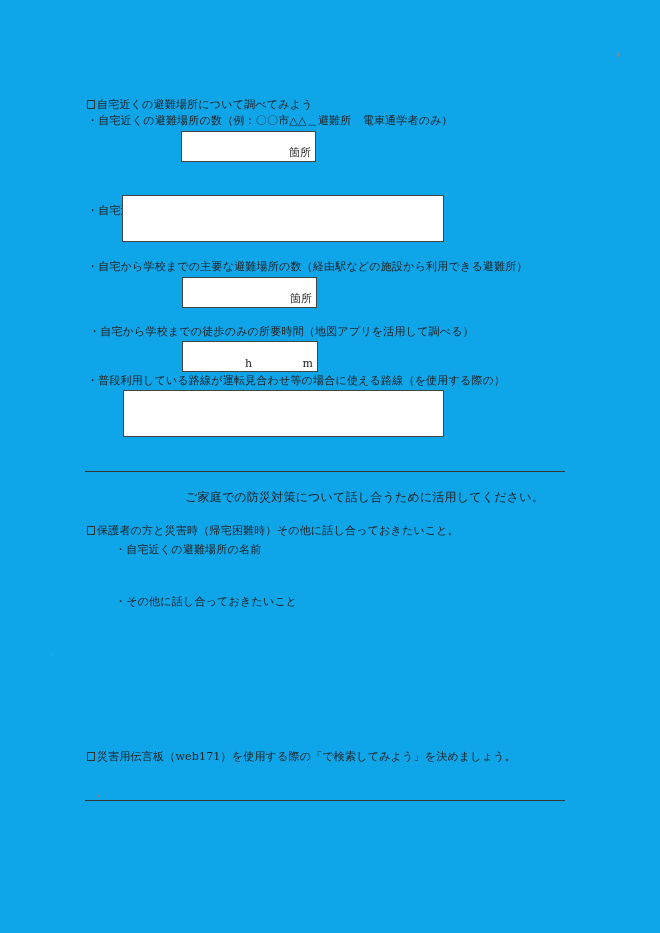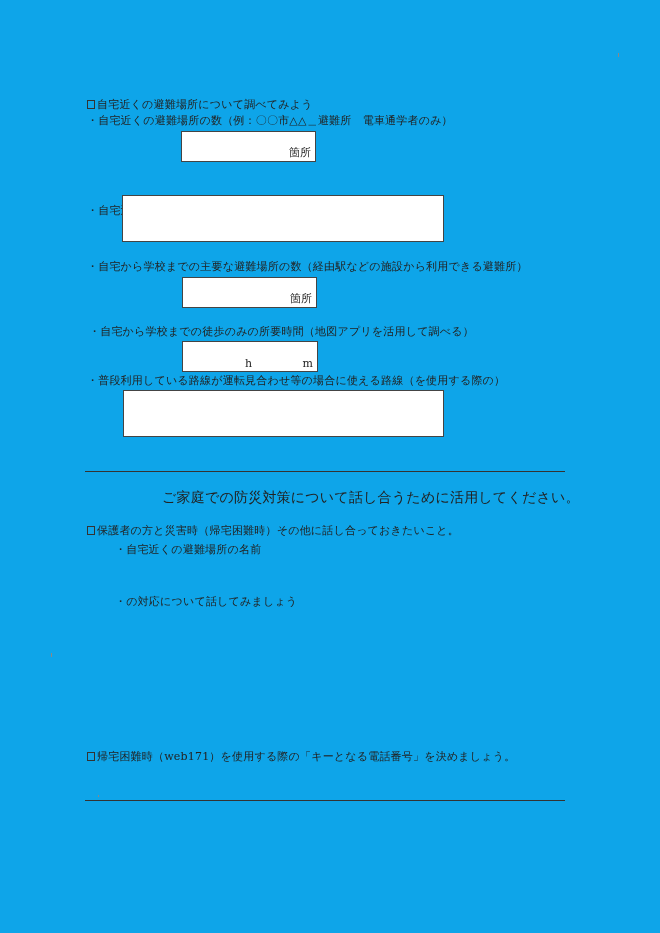--- a/index.html
+++ b/index.html
@@ -23,22 +23,23 @@
     }
     .txt {
       position: absolute;
       font-size: 11px;
       line-height: 14px;
       white-space: nowrap;
       letter-spacing: 0.2px;
     }
     .heading-sans {
       font-family: "DejaVu Sans", "Liberation Sans", sans-serif;
-      font-size: 14px;
+      font-size: 12px;
       font-weight: normal;
+      margin-left: 23px;
     }
     .box {
       position: absolute;
       border: 1.2px solid #444444;
       background: #ffffff;
       box-sizing: border-box;
     }
     .unit {
       position: absolute;
       font-size: 11px;
@@ -97,24 +98,24 @@
   <div class="box" style="left:123px; top:390px; width:321px; height:47px;"></div>
 
   <div class="rule" style="left:85px; top:471px; width:480px;"></div>
 
   <div class="txt heading-sans" style="left:162px; top:490px;">ご家庭での防災対策について話し合うために活用してください。</div>
 
   <div class="txt" style="left:87px; top:524px;">
     <span class="checkbox"></span><span>保護者の方と災害時（帰宅困難時）その他に話し合っておきたいこと。</span>
   </div>
   <div class="txt" style="left:115px; top:543px;">・自宅近くの避難場所の名前</div>
-  <div class="txt" style="left:115px; top:595px;">・の対応について話してみましょう</div>
+  <div class="txt" style="left:115px; top:595px;">・その他に話し合っておきたいこと</div>
 
   <div class="txt" style="left:87px; top:750px;">
-    <span class="checkbox"></span><span>帰宅困難時（web171）を使用する際の「キーとなる電話番号」を決めましょう。</span>
+    <span class="checkbox"></span><span>災害用伝言板（web171）を使用する際の「で検索してみよう」を決めましょう。</span>
   </div>
 
   <div class="rule" style="left:85px; top:800px; width:480px;"></div>
 
   <div class="speck" style="left:618px; top:53px;"></div>
   <div class="speck" style="left:51px; top:653px;"></div>
   <div class="speck" style="left:98px; top:795px; height:2px;"></div>
 </div>
 
 </body></html>

